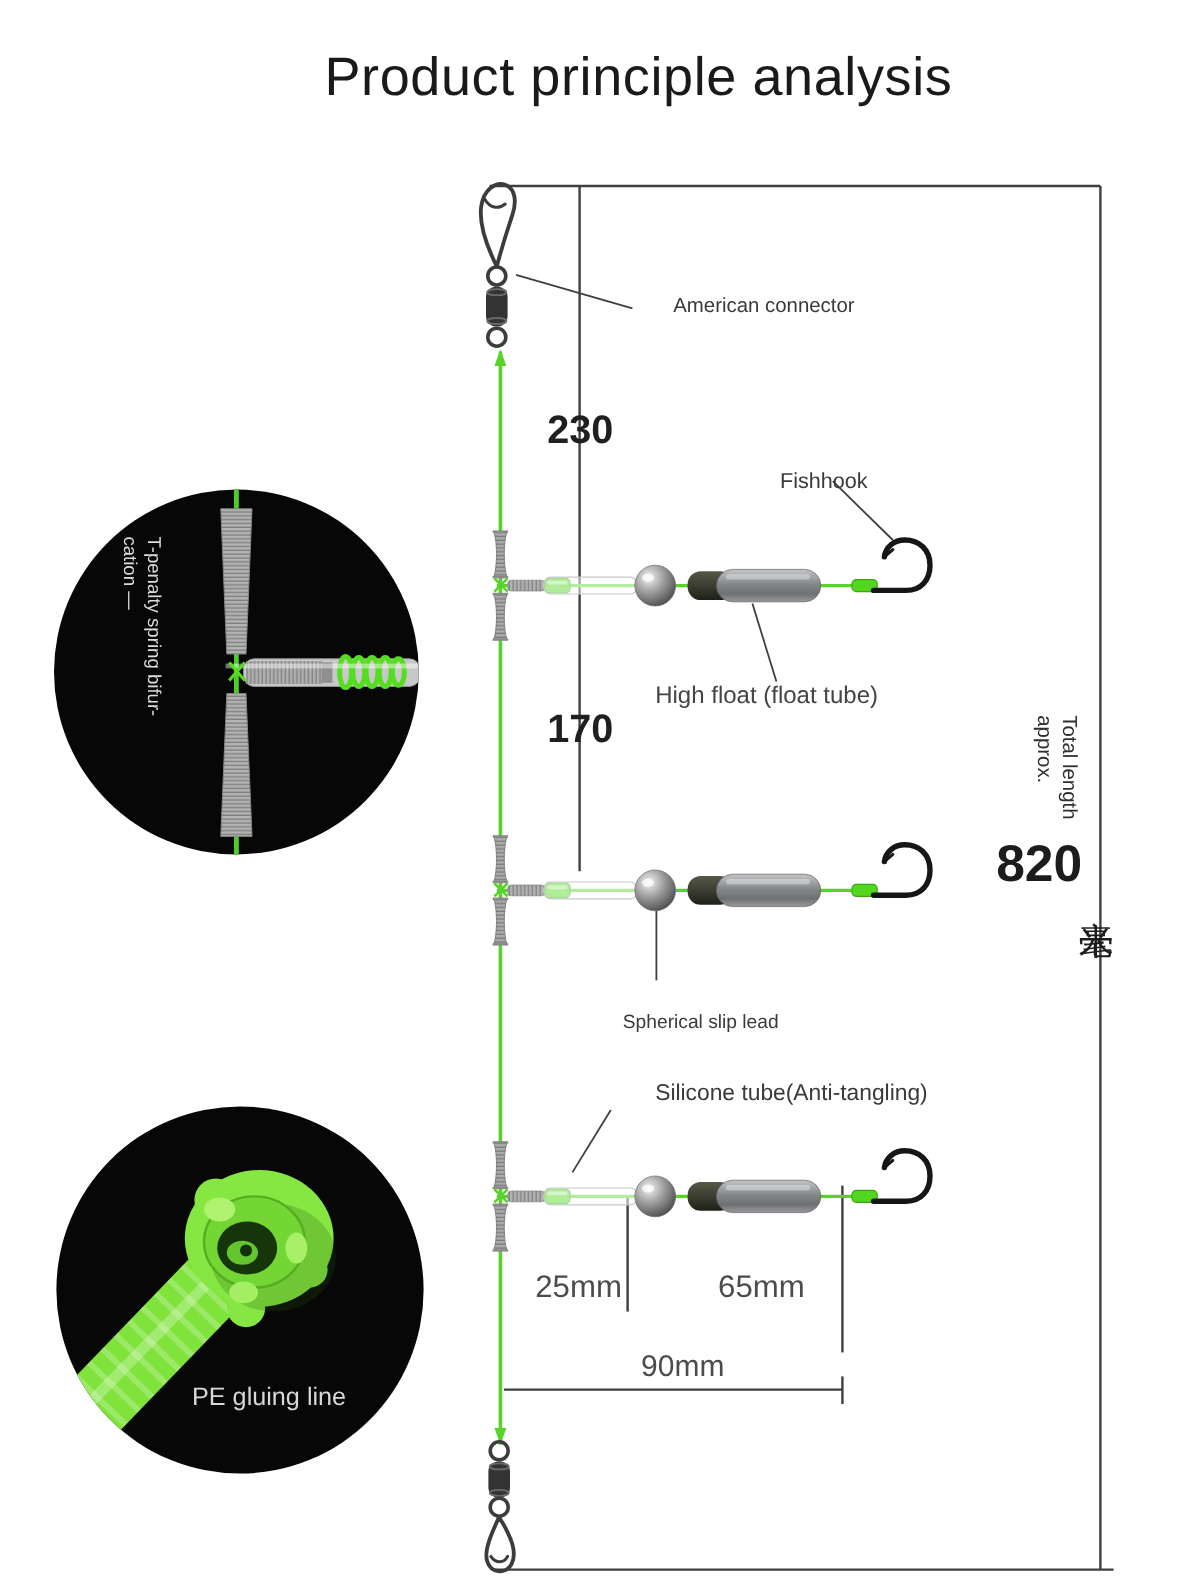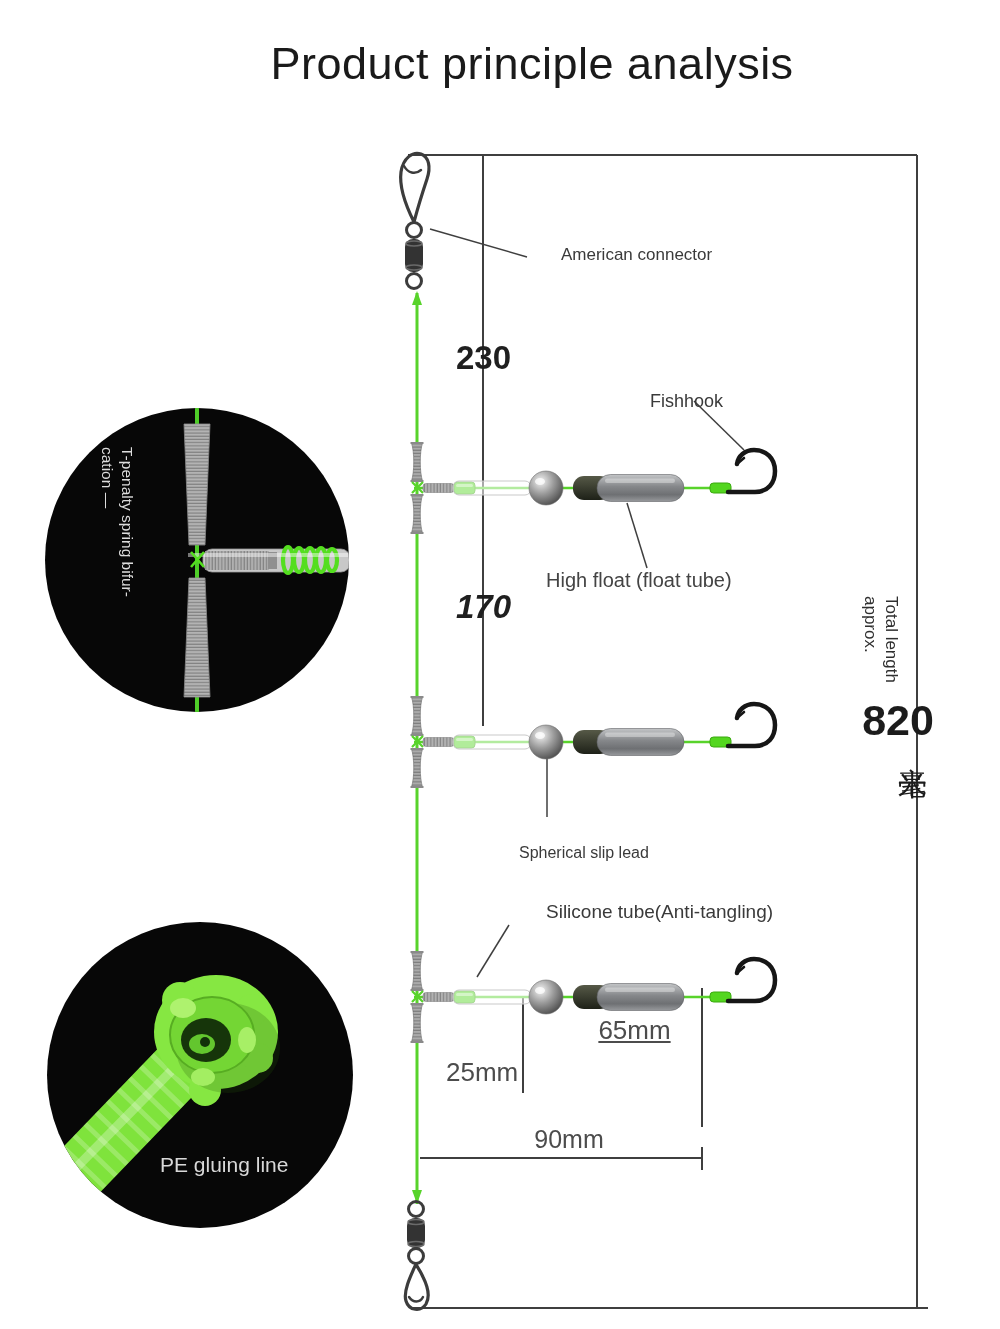--- a/index.html
+++ b/index.html
@@ -8,36 +8,36 @@
     font-family:"Liberation Sans", sans-serif;overflow:hidden;
   }
   .stage svg{position:absolute;left:0;top:0;}
   .txt{position:absolute;white-space:nowrap;color:#3a3a3a;padding-left:32px;}
   .title{
     left:0;top:38px;width:1000px;text-align:center;
     font-size:45px;color:#1a1a1a;letter-spacing:.5px;
   }
   .dim-big{font-size:33px;font-weight:700;color:#1f1f1f;text-align:right;}
   .d230{left:417px;top:301px;width:62px;margin-top:38px;}
-  .d170{left:417px;top:588px;width:62px;font-style:italic;}
+  .d170{left:417px;top:588px;width:62px;}
   .lab-american{left:529px;top:245px;font-size:17px;}
   .lab-fishhook{left:618px;top:391px;font-size:18px;text-align:center;}
   .lab-highfloat{left:514px;top:569px;font-size:20px;color:#444;}
   .lab-spherical{left:487px;top:844px;font-size:16px;}
   .lab-silicone{left:514px;top:901px;font-size:19px;}
   .dim-mm{font-size:26px;color:#4c4c4c;text-align:center;}
   .d25{left:414px;top:1057px;width:72px;}
-  .d65{left:555px;top:1015px;width:95px;text-decoration:underline;}
+  .d65{left:555px;top:1057px;width:95px;}
   .d90{left:493px;top:1125px;width:88px;font-size:25px;}
   .total-label{
     left:826px;top:630px;width:110px;height:42px;
     transform:rotate(90deg);font-size:17px;line-height:1.25;
     color:#2f2f2f;text-align:left;white-space:nowrap;position:absolute;
   }
-  .total-value{left:828px;top:696px;width:76px;text-align:center;
+  .total-value{left:796px;top:696px;width:76px;text-align:center;
     font-size:43px;font-weight:600;color:#1c1c1c;}
   .total-unit{left:861px;top:744px;font-size:29px;color:#1c1c1c;
     writing-mode:vertical-rl;letter-spacing:3px;}
   .tspring-label{
     left:11px;top:531px;width:210px;height:42px;
     transform:rotate(90deg);font-size:15.5px;line-height:1.3;
     color:#dcdcdc;position:absolute;white-space:nowrap;
   }
   .pe-label{left:128px;top:1153px;font-size:21px;color:#d8d8d8;}
 </style>

